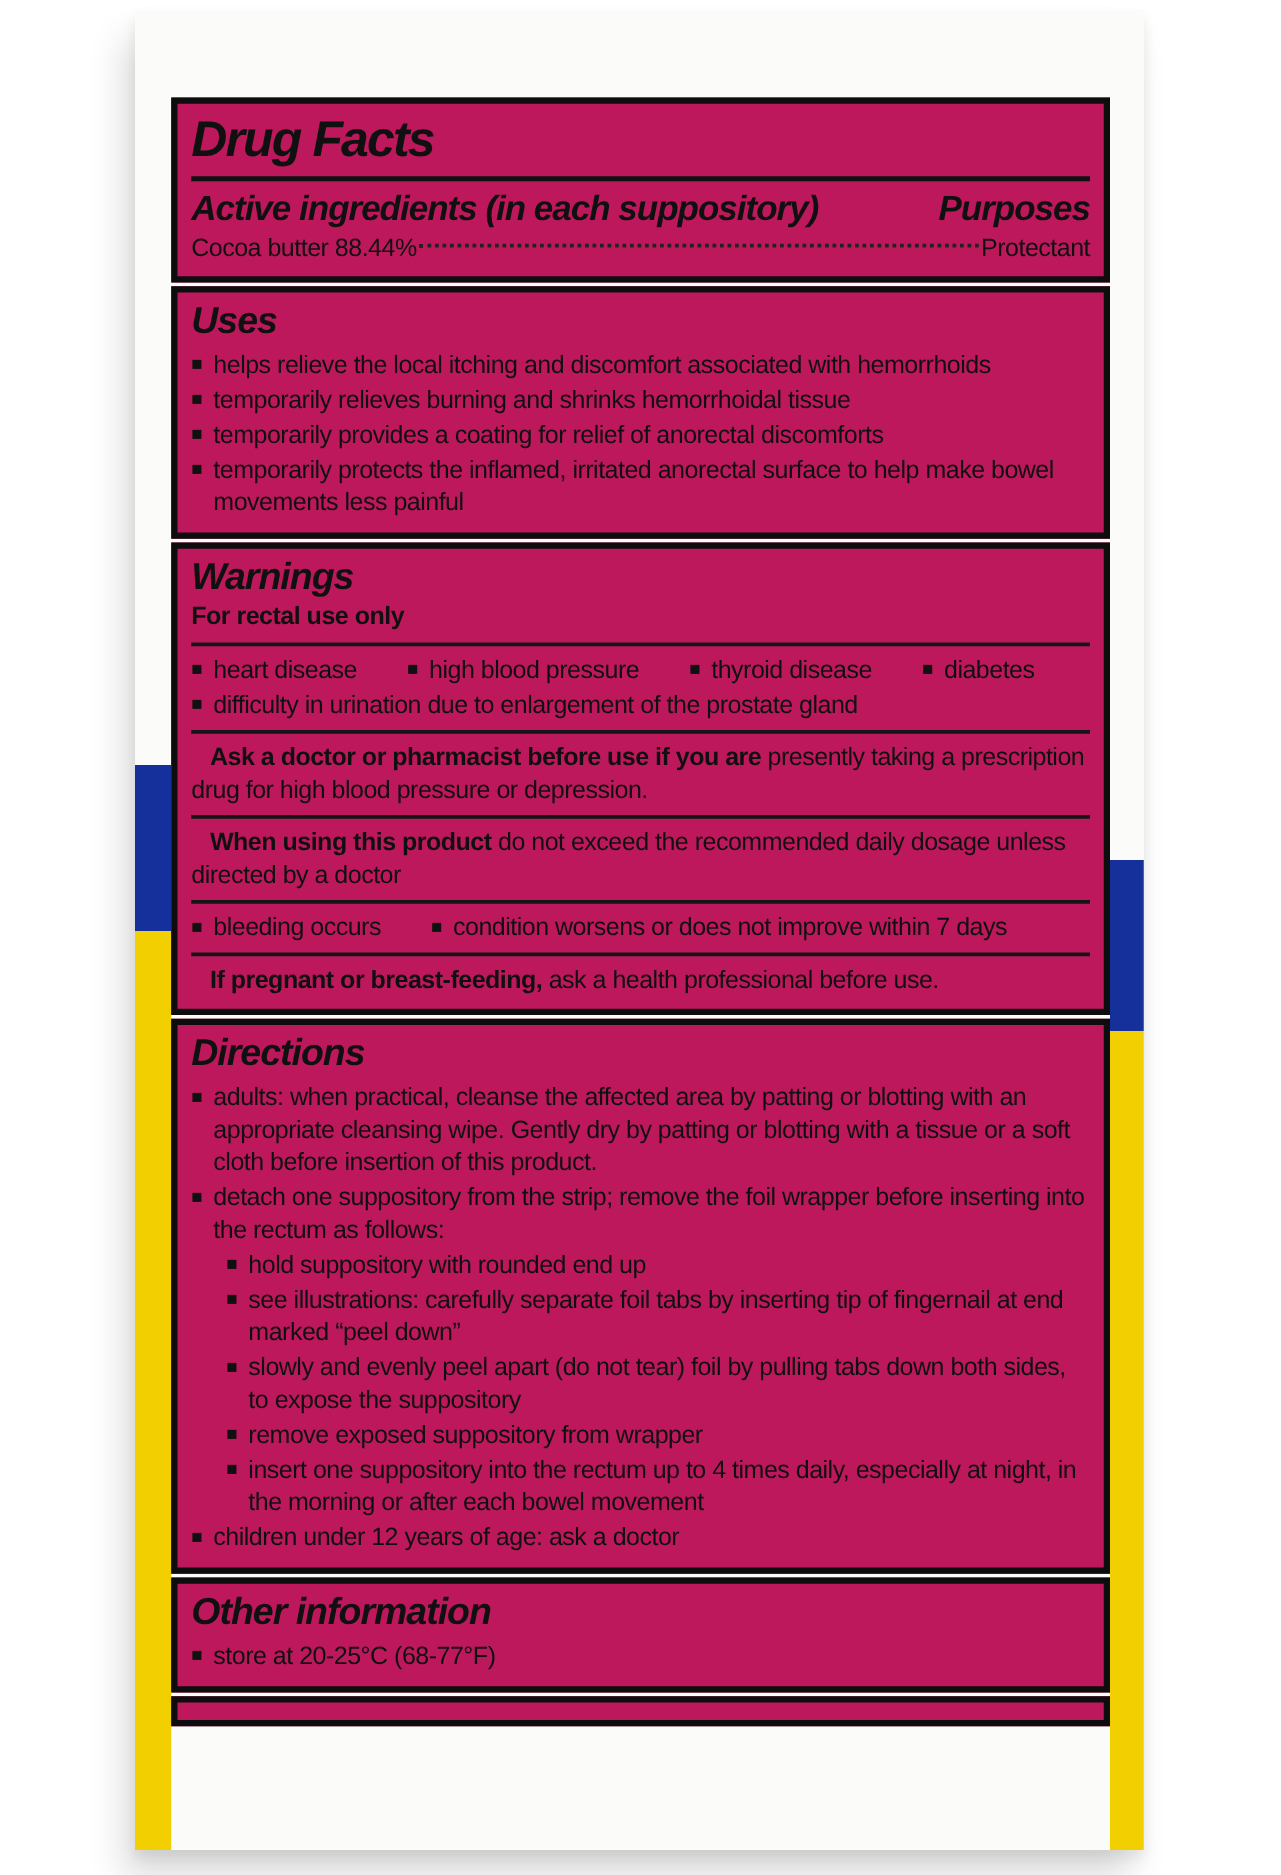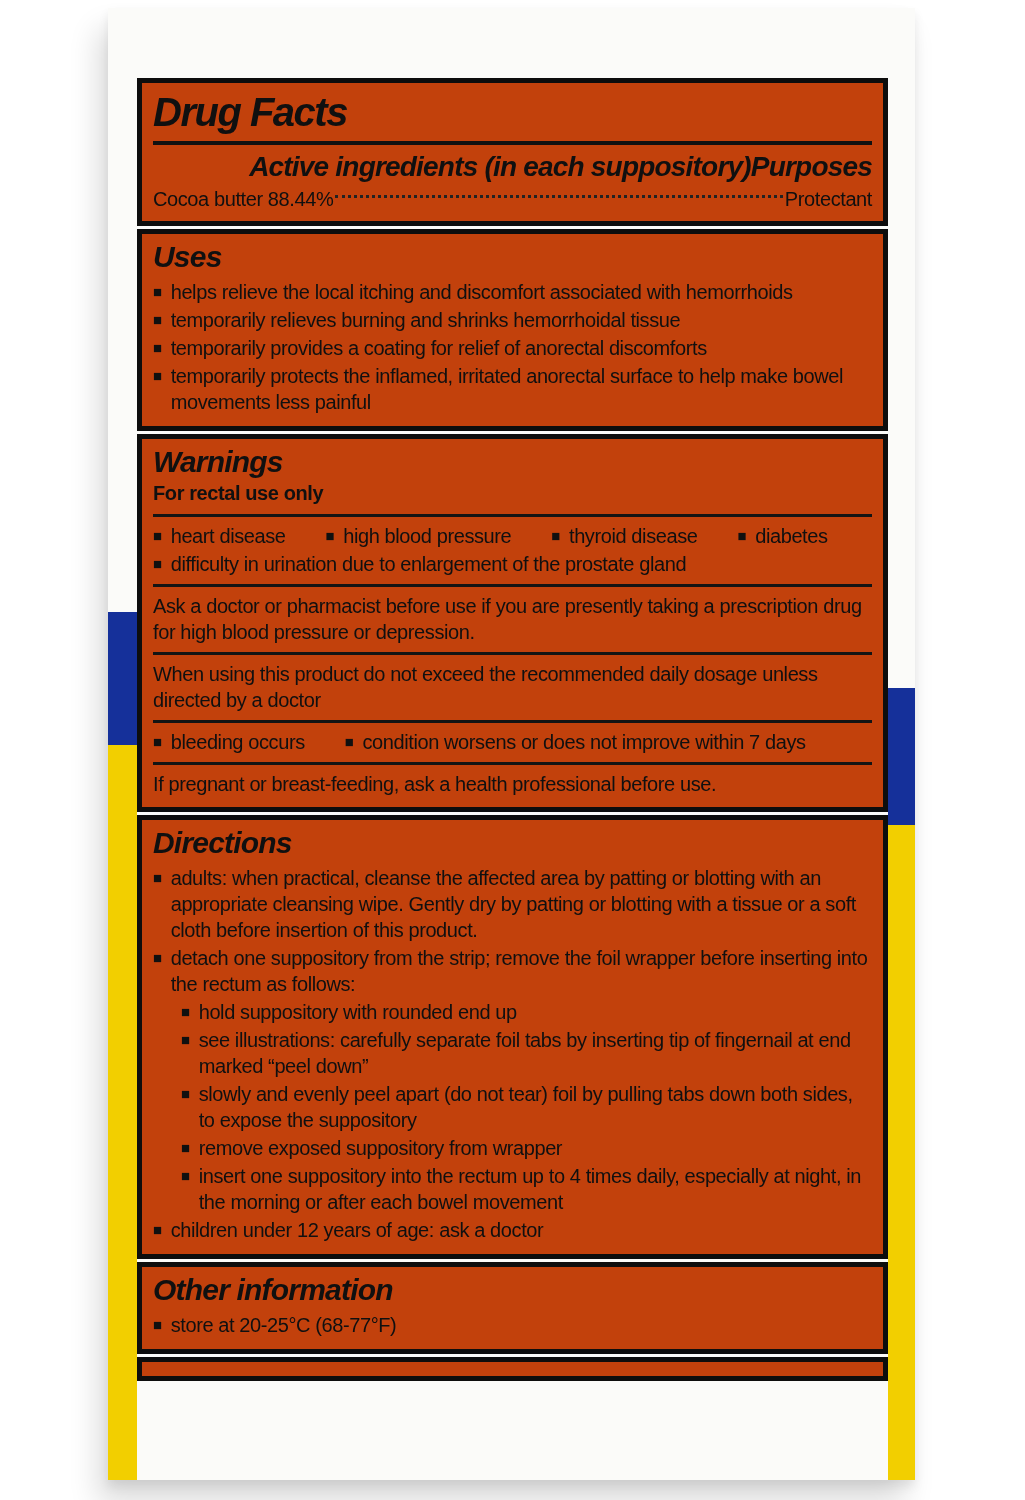--- a/index.html
+++ b/index.html
@@ -15,36 +15,36 @@
     background:#fbfbf9;
     box-shadow:-10px 22px 28px rgba(0,0,0,.14), 0 6px 10px rgba(0,0,0,.08);
   }
   .strip{position:absolute;top:0;bottom:0;z-index:0;}
   .strip.left{left:0;width:29px;
     background:linear-gradient(to bottom,#fbfbf9 0,#fbfbf9 604px,#15309A 604px,#15309A 737px,#F2CF00 737px,#F2CF00 100%);}
   .strip.right{right:0;width:27px;
     background:linear-gradient(to bottom,#fbfbf9 0,#fbfbf9 680px,#15309A 680px,#15309A 817px,#F2CF00 817px,#F2CF00 100%);}
   .label{position:relative;z-index:1;width:751px;box-sizing:border-box;}
   .box{
-    box-sizing:border-box;border:5px solid #0d0d0d;background:#c2410c;
+    box-sizing:border-box;border:5px solid #0d0d0d;background:#be185d;
     margin:0 0 3px 0;padding:5px 11px 9px 11px;
   }
   .box:last-child{margin-bottom:0;}
 
   .t{font-size:20px;line-height:26px;letter-spacing:-0.4px;}
-  b,.bold{font-weight:normal;}
+  b,.bold{font-weight:bold;margin-left:15px;}
 
   h1.df-title{
     margin:2px 0 7px 0;font-size:40px;line-height:44px;
     font-style:italic;font-weight:bold;letter-spacing:-1.5px;
   }
   .rule-thick{border-top:4px solid #111;margin:0 0 5px 0;}
   .w-rule{border-top:3px solid #141414;margin:7px 0 6px 0;}
 
-  .ai-head{display:flex;justify-content:flex-end;align-items:baseline;
+  .ai-head{display:flex;justify-content:space-between;align-items:baseline;
     font-size:28px;line-height:34px;font-style:italic;font-weight:bold;letter-spacing:-0.8px;margin-bottom:2px;}
   .ing-row{display:flex;align-items:center;}
   .ing-row .dots{flex:1 1 auto;border-bottom:3px dotted #222;margin:0 2px 6px 2px;min-width:30px;}
 
   h2.sec{
     margin:0 0 4px 0;font-size:30px;line-height:36px;
     font-style:italic;font-weight:bold;letter-spacing:-0.8px;
   }
   .subhead{font-weight:bold;font-size:20px;line-height:27px;letter-spacing:-0.4px;}
   p.mix{margin:1px 0;}

